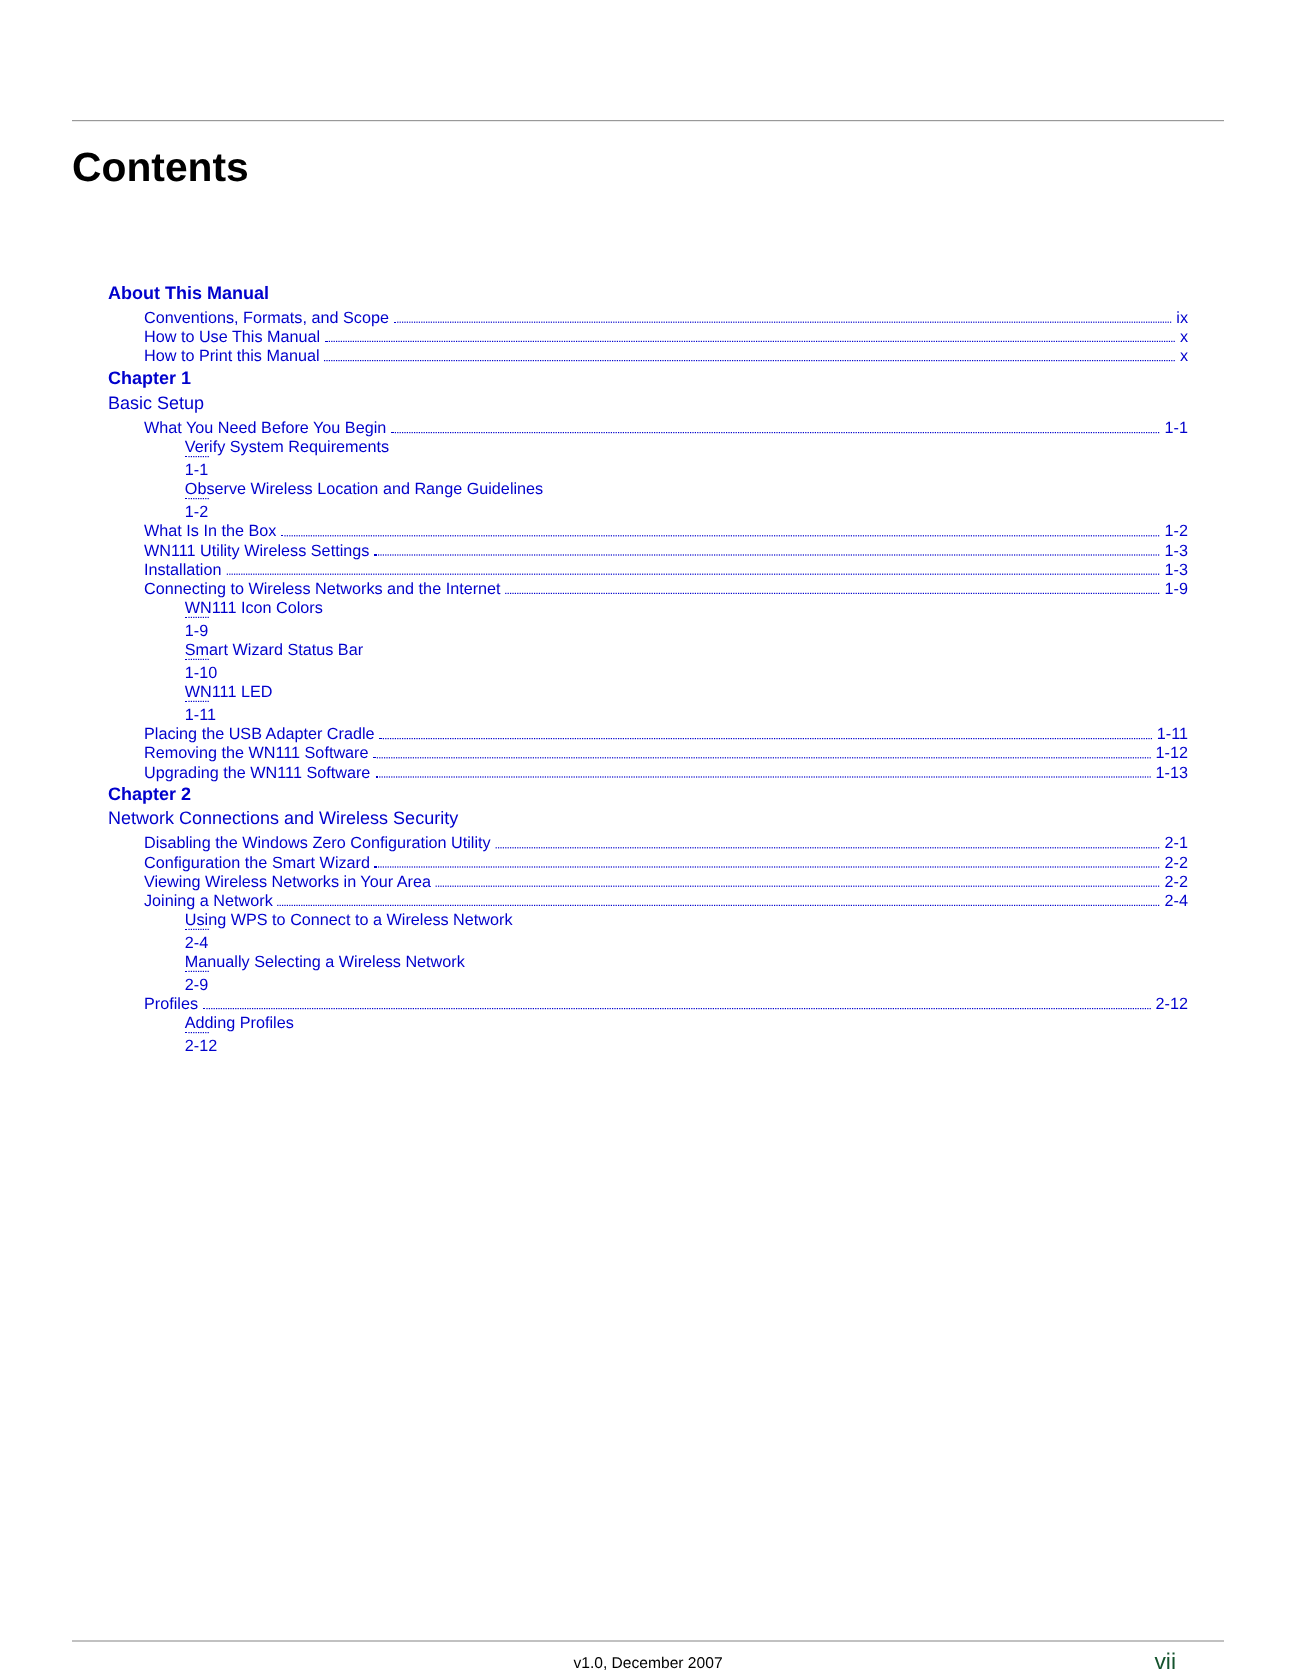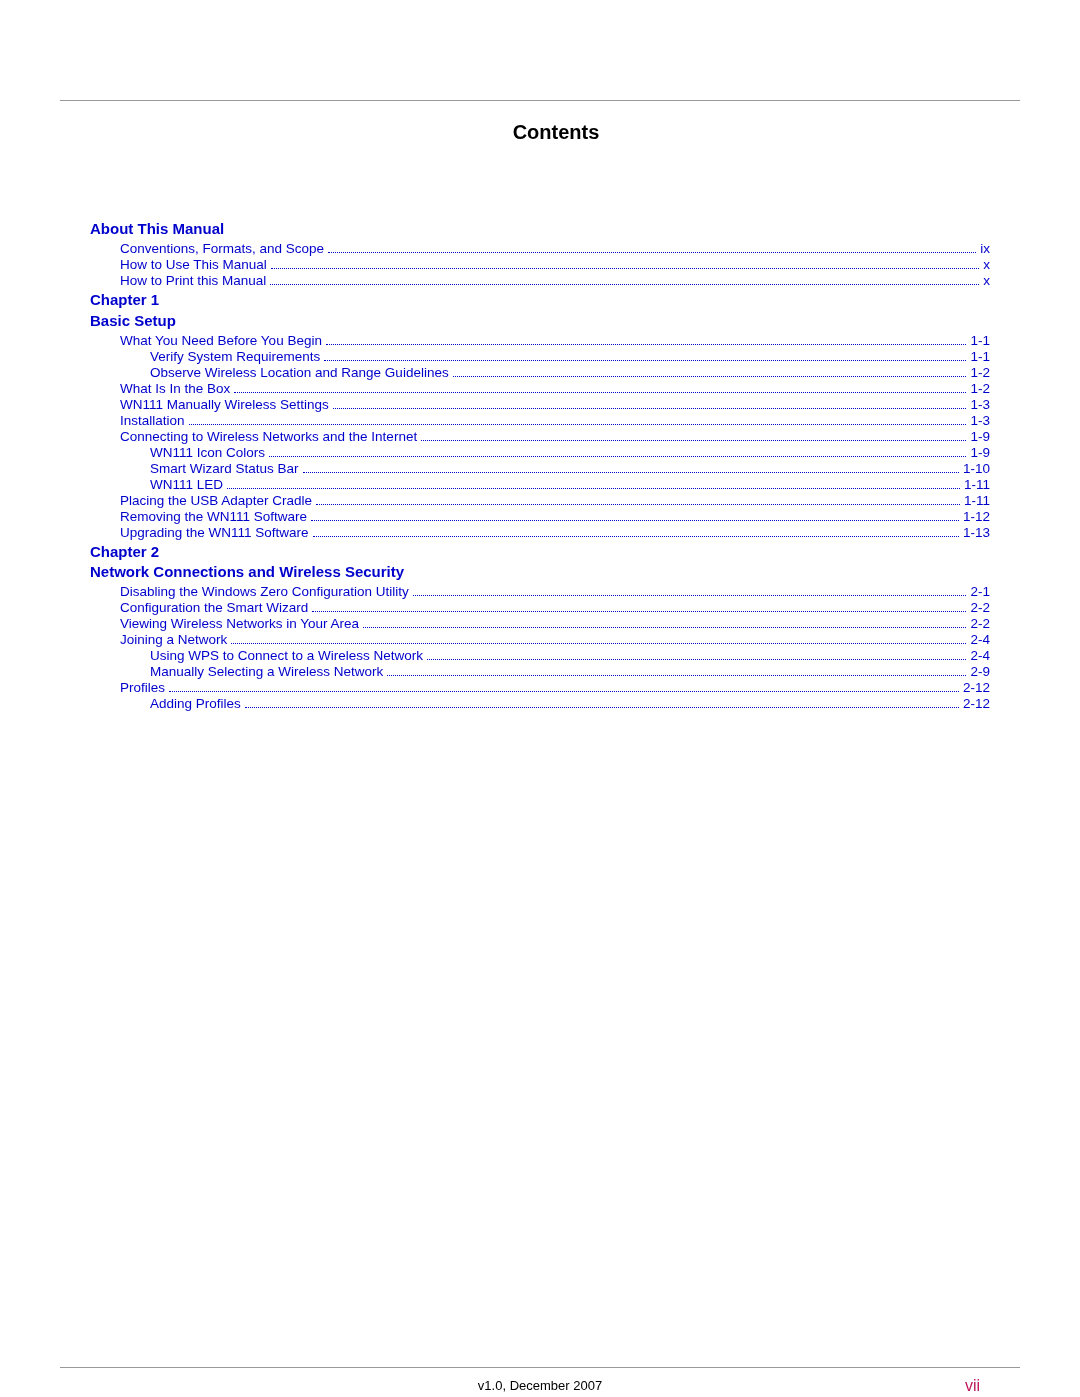--- a/index.html
+++ b/index.html
@@ -19,22 +19,22 @@
       display: flex;
       flex-direction: column;
     }
 
     .top-rule {
       border-top: 1.5px solid #999;
       margin: 100px 60px 0 60px;
     }
 
     .page-title {
-      text-align: center;
-      font-size: 20px;
+      text-align: left;
+      font-size: 34px;
       font-weight: bold;
       color: #000;
       margin: 20px 28px 60px 60px;
     }
 
     .content-area {
       flex: 1;
       padding: 0 90px 0 90px;
     }
 
@@ -51,21 +51,21 @@
 
     .chapter-label {
       font-size: 15px;
       font-weight: bold;
       color: #00c;
       line-height: 1.5;
     }
 
     .chapter-title {
       font-size: 15px;
-      font-weight: bold;
+      font-weight: normal;
       color: #00c;
       margin-bottom: 4px;
     }
 
     .toc-entry {
       display: flex;
       align-items: baseline;
       margin-bottom: 1px;
     }
 
@@ -84,21 +84,21 @@
     }
 
     .toc-entry .page-num {
       font-size: 13.5px;
       color: #00c;
       white-space: nowrap;
       flex-shrink: 0;
     }
 
     .indent-1 { padding-left: 30px; }
-    .indent-2 { padding-left: 60px; }
+    .indent-2 { padding-left: 60px; flex-direction: column; }
 
     .bottom-rule {
       border-top: 1.5px solid #999;
       margin: 40px 60px 0 60px;
     }
 
     .footer {
       display: flex;
       justify-content: center;
       align-items: center;
@@ -107,22 +107,22 @@
     }
 
     .footer-center {
       font-size: 13px;
       color: #000;
     }
 
     .footer-right {
       position: absolute;
       right: 100px;
-      font-size: 16px;
-      color: #be185d;
+      font-size: 19px;
+      color: #14532d;
     }
   </style>
 </head>
 <body>
 
 <div class="page">
 
   <div class="top-rule"></div>
 
   <div class="page-title">Contents</div>
@@ -165,21 +165,21 @@
         <span class="entry-text">Observe Wireless Location and Range Guidelines</span>
         <span class="dots"></span>
         <span class="page-num">1-2</span>
       </div>
       <div class="toc-entry indent-1">
         <span class="entry-text">What Is In the Box</span>
         <span class="dots"></span>
         <span class="page-num">1-2</span>
       </div>
       <div class="toc-entry indent-1">
-        <span class="entry-text">WN111 Manually Wireless Settings</span>
+        <span class="entry-text">WN111 Utility Wireless Settings</span>
         <span class="dots"></span>
         <span class="page-num">1-3</span>
       </div>
       <div class="toc-entry indent-1">
         <span class="entry-text">Installation</span>
         <span class="dots"></span>
         <span class="page-num">1-3</span>
       </div>
       <div class="toc-entry indent-1">
         <span class="entry-text">Connecting to Wireless Networks and the Internet</span>

